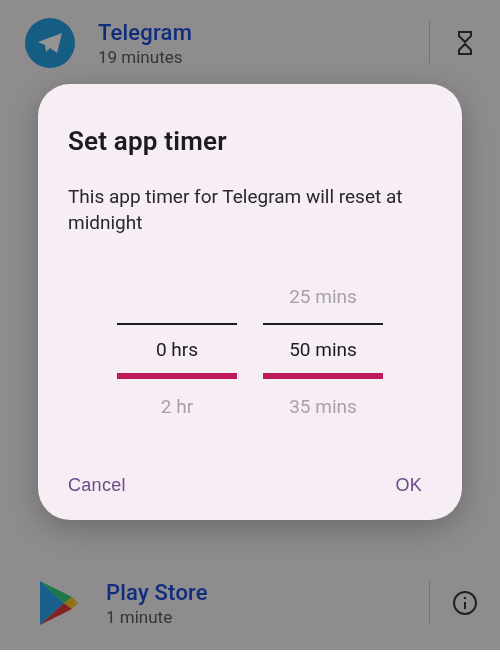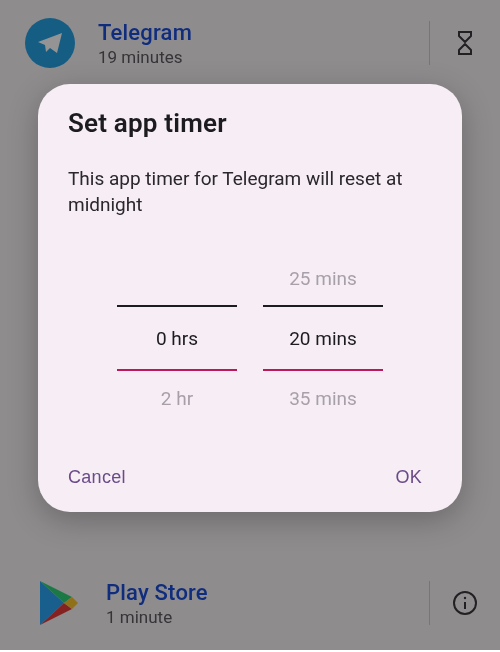--- a/index.html
+++ b/index.html
@@ -21,31 +21,31 @@
   
   .scrim { position: absolute; inset: 0; background: rgba(0,0,0,0.42); }
 
   
   .dialog {
     position: absolute;
     left: 38px; right: 38px;
     top: 86px;
     background: #f6eef4;
     border-radius: 32px;
-    padding: 24px 30px 24px 30px;
+    padding: 42px 30px 24px 30px;
     box-shadow: 0 8px 30px rgba(0,0,0,0.25);
   }
   .dlg-title { font-size: 26px; font-weight: 600; color: #1c1b1f; letter-spacing: 0.2px; }
   .dlg-body  { font-size: 19px; color: #2a272d; margin-top: 28px; line-height: 1.35; }
 
   .picker { display: flex; justify-content: center; gap: 26px; margin-top: 34px; }
   .wheel { width: 120px; display:flex; flex-direction: column; align-items:center;justify-content:flex-end; }
   .wheel .slot { height: 54px; display:flex; align-items:center; justify-content:center; width:100%; font-size: 19px; }
   .wheel .faded { color: #a79fa9; }
-  .wheel .current { color: #1c1b1f; font-size: 19px; border-top: 2px solid #1c1b1f; border-bottom: 2px solid #be185d; height: 66px; }
+  .wheel .current { color: #1c1b1f; font-size: 19px; border-top: 2px solid #1c1b1f; border-bottom: 6px solid #be185d; height: 56px; }
 
   .actions { display:flex; justify-content:space-between; gap: 40px; margin-top: 42px; padding-right: 10px; }
   .actions button { background:none; border:none; font-size: 18px; font-weight: 500; color: #6b4a8a; cursor:pointer; letter-spacing: 0.3px; }
 
   
   .tg-circle { width:50px; height:50px; border-radius:50%; background:#27a0e2; display:flex; align-items:center; justify-content:center; }
 
   svg { display:block; }
 </style>
 </head>
@@ -102,21 +102,21 @@
     <div class="dlg-body">This app timer for Telegram will reset at midnight</div>
 
     <div class="picker">
       <div class="wheel">
         <div class="slot faded"></div>
         <div class="slot current">0 hrs</div>
         <div class="slot faded">2 hr</div>
       </div>
       <div class="wheel">
         <div class="slot faded">25 mins</div>
-        <div class="slot current">20 mins</div>
+        <div class="slot current">50 mins</div>
         <div class="slot faded">35 mins</div>
       </div>
     </div>
 
     <div class="actions">
       <button>Cancel</button>
       <button>OK</button>
     </div>
   </div>
 

